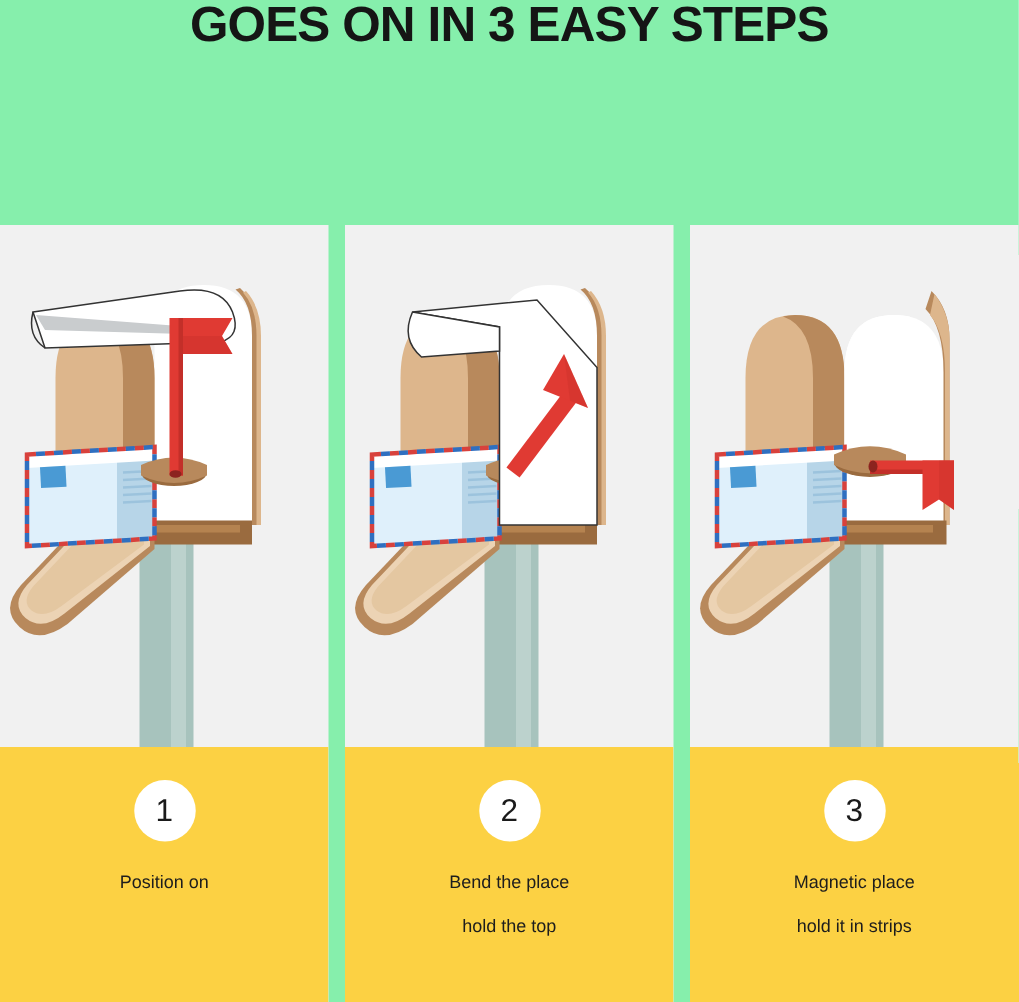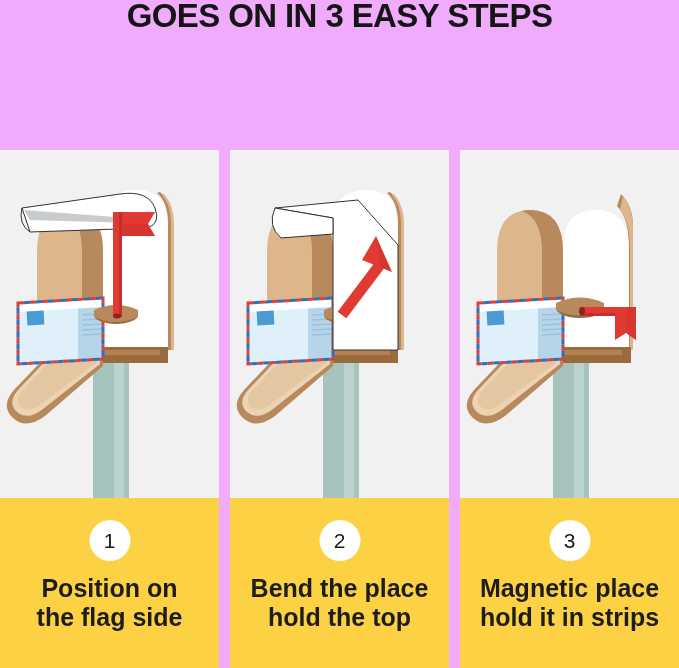--- a/index.html
+++ b/index.html
@@ -3,21 +3,21 @@
 <meta charset="utf-8">
 <style>
   html,body{margin:0;padding:0;}
   body{
     width:679px;height:668px;
     background:#ffffff;
     font-family:"Liberation Sans","DejaVu Sans",sans-serif;
     overflow:hidden;
     position:relative;
   }
-  .page{position:relative;width:679px;height:668px;background:#f0abfc;}
+  .page{position:relative;width:679px;height:668px;background:#86efac;}
 
   
   .title{
     position:absolute;left:0;top:-4px;width:679px;
     text-align:center;
     font-size:33px;
     font-weight:bold;
     letter-spacing:-0.6px;
     color:#151515;
     line-height:40px;
@@ -54,26 +54,25 @@
     width:41px;height:41px;border-radius:50%;
     background:#ffffff;
     display:flex;align-items:center;justify-content:center;
   }
   .badge span{
     font-size:21px;font-weight:normal;color:#1a1a1a;line-height:1;
   }
   .cap-text{
     position:absolute;left:0;top:76px;width:100%;
     text-align:center;
-    font-size:25px;
+    font-size:12px;
     color:#1d1d1d;
     line-height:29px;
     padding:0 6px;
     box-sizing:border-box;
-    font-weight:bold;
   }
   .cap-text .l2{display:block;}
 </style>
 </head>
 <body>
 
 <div class="page">
 
   <div class="title">GOES ON IN 3 EASY STEPS</div>
 
@@ -148,21 +147,20 @@
             <ellipse cx="117" cy="166" rx="4" ry="2.5" fill="#8c241f"></ellipse>
           </g>
         </svg>
       </div>
       <div class="caption">
         <div class="badge">
           <span>1</span>
         </div>
         <div class="cap-text">
           <span>Position on</span>
-          <span class="l2">the flag side</span>
         </div>
       </div>
     </div>
 
     <div class="panel p2">
       <div class="art">
         <svg width="219" height="360" viewBox="0 0 219 360" xmlns="http://www.w3.org/2000/svg">
           <g>
             <rect x="93" y="200" width="36" height="160" fill="#a7c3bd"></rect>
             <rect x="114" y="200" width="10" height="160" fill="#bcd2cd"></rect>

